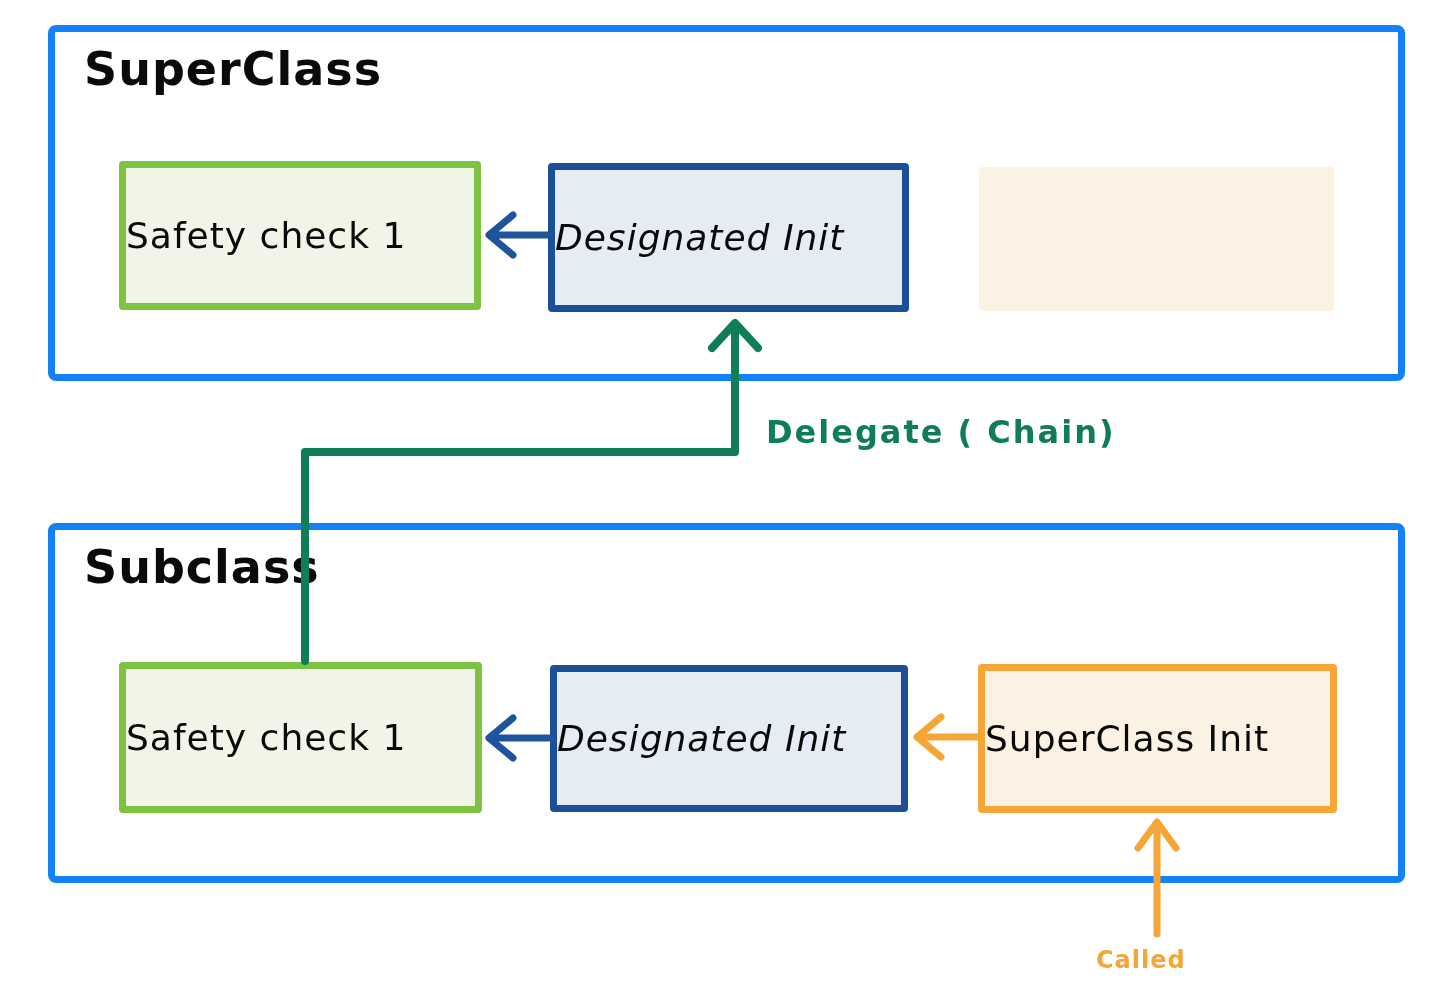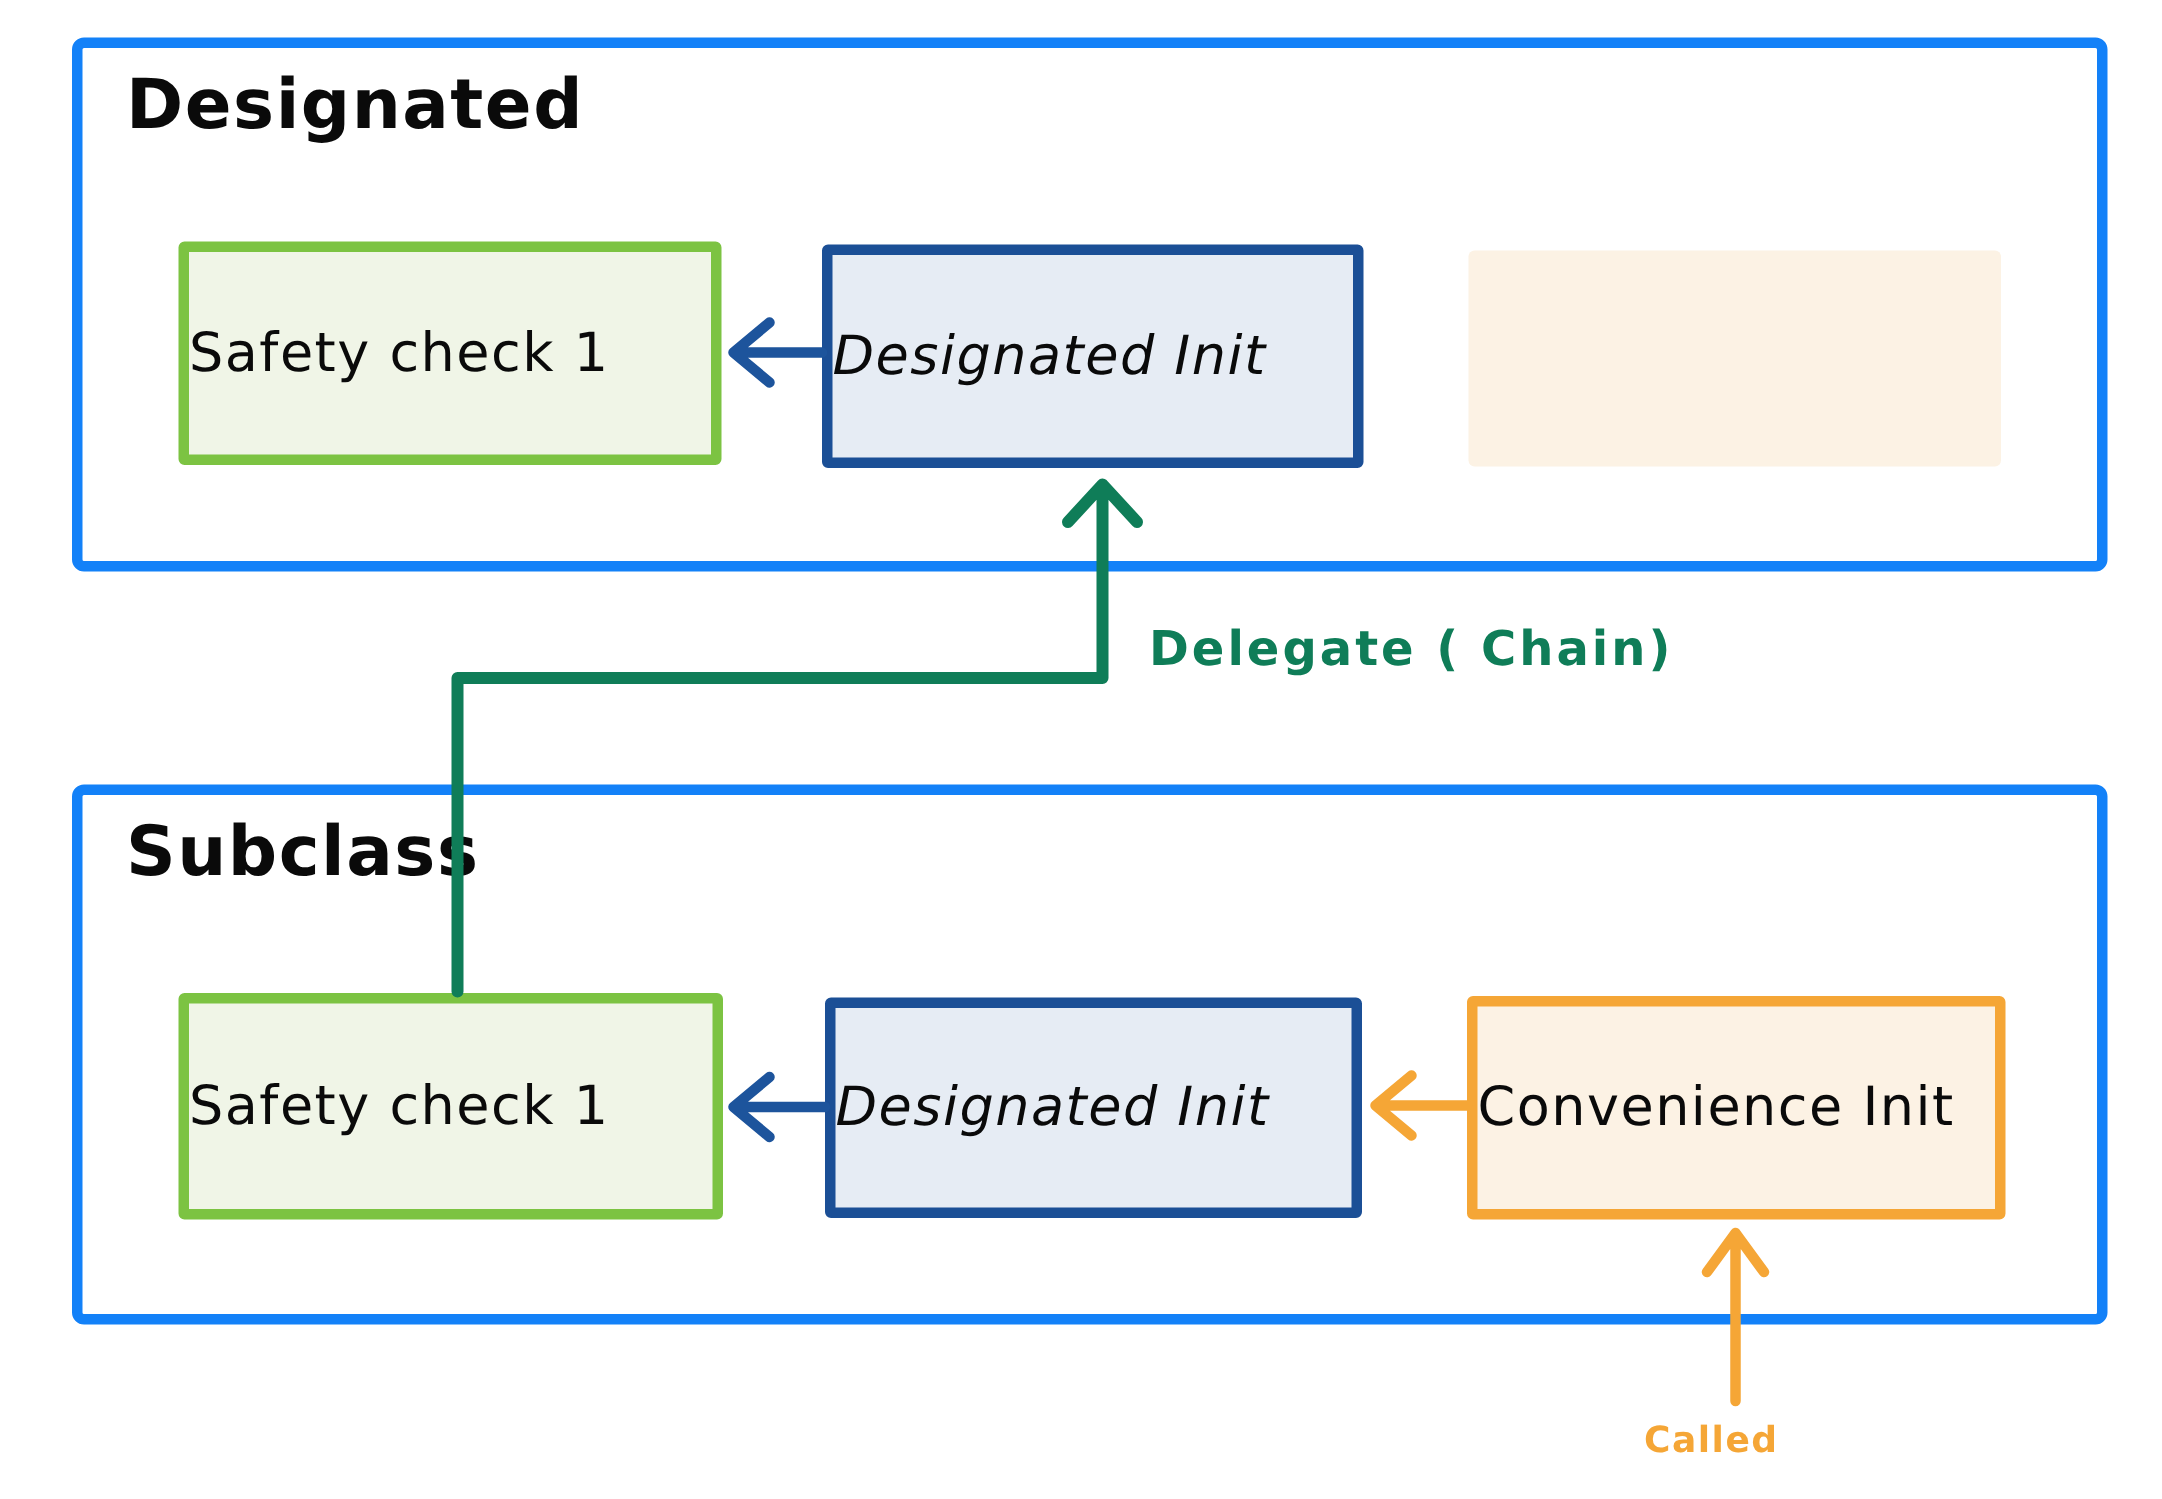--- a/index.html
+++ b/index.html
@@ -62,41 +62,41 @@
   .annotation{position:absolute;font-weight:bold;line-height:1;white-space:nowrap;}
   .delegate-label{left:766px;top:416px;font-size:32px;color:var(--teal);letter-spacing:2px;}
   .called-label{left:1096px;top:948px;font-size:24px;color:var(--orange);letter-spacing:1px;}
 </style>
 </head>
 <body>
 
 <div class="canvas">
 
   <div class="frame superclass"></div>
-  <div class="frame-title title-superclass">Designated</div>
+  <div class="frame-title title-superclass">SuperClass</div>
 
   <div class="node green sc-safety">
     <span>Safety check 1</span>
   </div>
   <div class="node navy sc-designated">
     <span>Designated Init</span>
   </div>
   <div class="node peach-plain sc-peach"></div>
 
   <div class="frame subclass"></div>
   <div class="frame-title title-subclass">Subclass</div>
 
   <div class="node green sub-safety">
     <span>Safety check 1</span>
   </div>
   <div class="node navy sub-designated">
     <span>Designated Init</span>
   </div>
   <div class="node orange sub-convenience">
-    <span>Convenience Init</span>
+    <span>SuperClass Init</span>
   </div>
 
   <svg class="overlay" viewBox="0 0 1441 999" xmlns="http://www.w3.org/2000/svg">
 
     <path class="stroke-navy" stroke-width="7" d="M548,235 L493,235 M513,215 L489,235 L513,255"></path>
 
     <path class="stroke-teal" stroke-width="8" d="M305,661 L305,452 L735,452 L735,327 M712,348 L735,323 L758,348"></path>
 
     <path class="stroke-navy" stroke-width="7" d="M550,738 L493,738 M513,718 L489,738 L513,758"></path>
 

